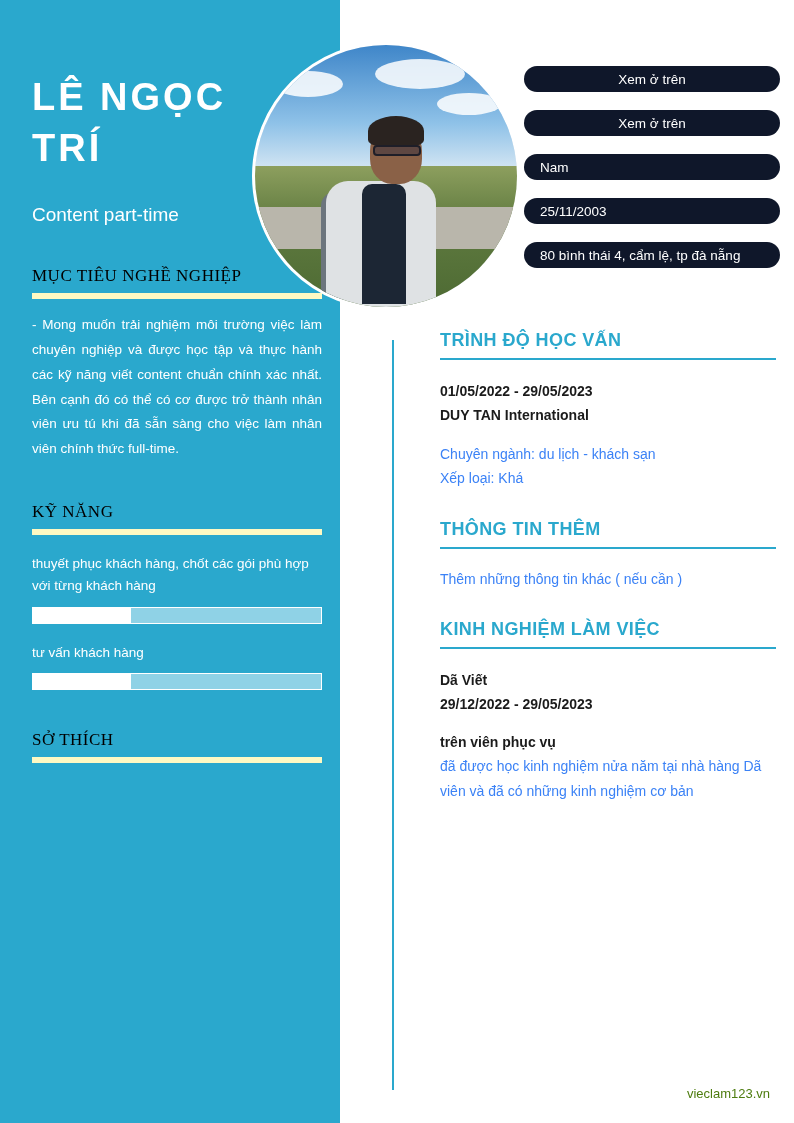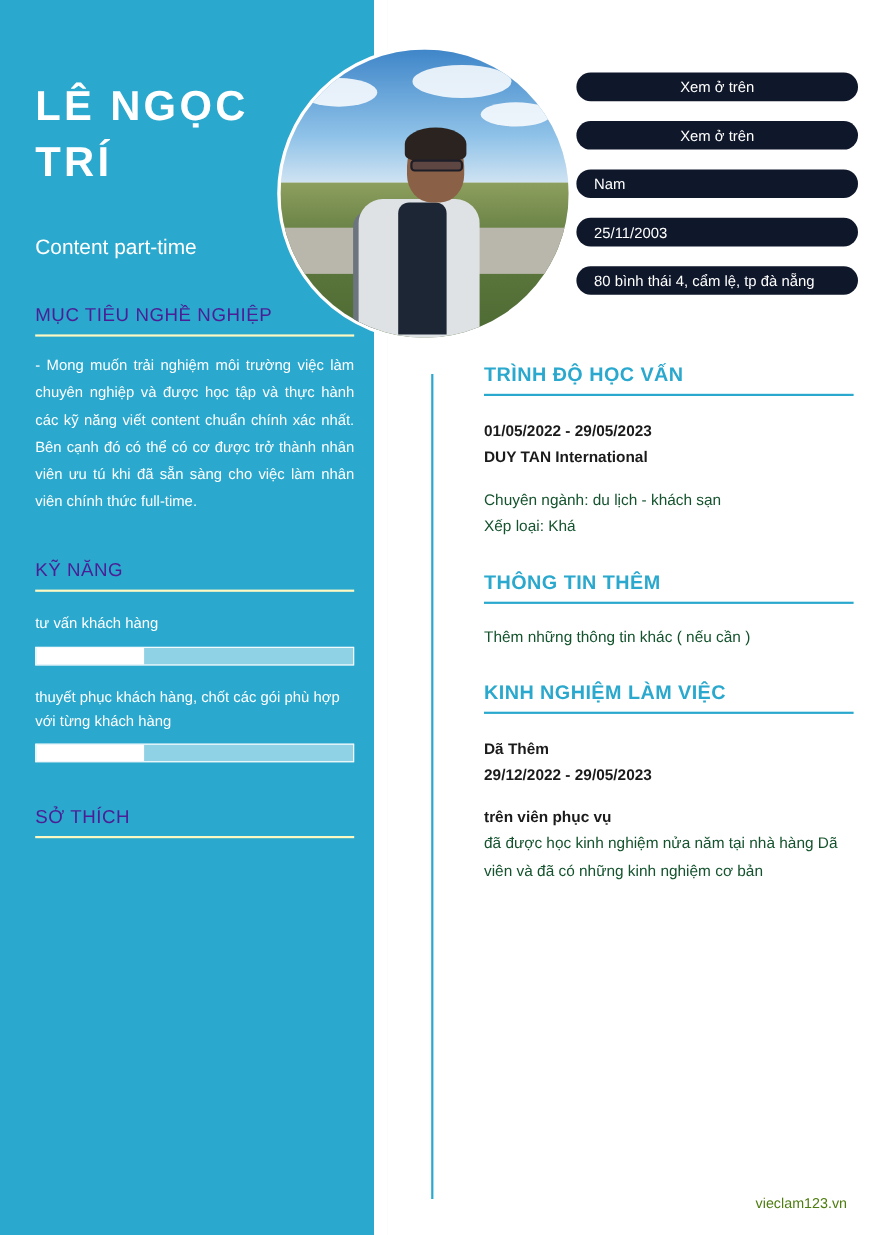--- a/index.html
+++ b/index.html
@@ -38,34 +38,35 @@
 
   .name {
     margin-top: 72px;
     color: #ffffff;
     font-size: 38px;
     font-weight: bold;
     letter-spacing: 3px;
     line-height: 1.35;
   }
   .job-title {
-    margin-top: 40px;
+    margin-top: 29px;
     color: #ffffff;
     font-size: 19px;
     font-weight: 400;
   }
 
   .sec-head {
     margin-top: 40px;
-    color: #4c1d95;
+    color: #000000;
     font-size: 17px;
     letter-spacing: 0.5px;
     padding-bottom: 7px;
-    border-bottom: 2px solid #fef9c3;
+    border-bottom: 6px solid #fef9c3;
     text-transform: uppercase;
+    font-family: Liberation Serif, serif;
   }
   .sec-body {
     margin-top: 14px;
     color: #ffffff;
     font-size: 13.5px;
     line-height: 1.85;
     text-align: justify;
   }
 
   .skill-label {
@@ -209,21 +210,21 @@
     font-weight: 700;
   }
   .r-block { margin-top: 20px; }
   .r-bold {
     color: #1b1b1b;
     font-size: 14px;
     font-weight: bold;
     line-height: 1.7;
   }
   .r-text {
-    color: #14532d;
+    color: #3b82f6;
     font-size: 14px;
     line-height: 1.75;
   }
   .mt28 { margin-top: 28px; }
   .mt14 { margin-top: 14px; }
   .mt10 { }
 
   .footer-brand {
     position: absolute;
     right: 24px; bottom: 22px;
@@ -244,30 +245,30 @@
       <div>TRÍ</div>
     </div>
     <div class="job-title">Content part-time</div>
 
     <div class="sec-head">MỤC TIÊU NGHỀ NGHIỆP</div>
     <div class="sec-body">- Mong muốn trải nghiệm môi trường việc làm chuyên nghiệp và được học tập và thực hành các kỹ năng viết content chuẩn chính xác nhất. Bên cạnh đó có thể có cơ được trở thành nhân viên ưu tú khi đã sẵn sàng cho việc làm nhân viên chính thức full-time.</div>
 
     <div class="sec-head">KỸ NĂNG</div>
 
     <div>
+      <div class="skill-label">thuyết phục khách hàng, chốt các gói phù hợp với từng khách hàng</div>
+      <div class="skill-bar">
+        <div class="skill-fill" id="skill-fill-1" style="width: 34%;"></div>
+      </div>
+    </div>
+
+    <div>
       <div class="skill-label">tư vấn khách hàng</div>
       <div class="skill-bar">
         <div class="skill-fill" id="skill-fill-0" style="width: 34%;"></div>
-      </div>
-    </div>
-
-    <div>
-      <div class="skill-label">thuyết phục khách hàng, chốt các gói phù hợp với từng khách hàng</div>
-      <div class="skill-bar">
-        <div class="skill-fill" id="skill-fill-1" style="width: 34%;"></div>
       </div>
     </div>
 
     <div class="sec-head">SỞ THÍCH</div>
   </div>
 </div>
 
 <div class="right-col">
   <div class="right-vline"></div>
 
@@ -280,21 +281,21 @@
       <div class="r-bold">DUY TAN International</div>
       <div class="r-text mt14">Chuyên ngành: du lịch - khách sạn</div>
       <div class="r-text">Xếp loại: Khá</div>
     </div>
 
     <div class="r-head mt28">THÔNG TIN THÊM</div>
     <div class="r-text" style="margin-top:18px">Thêm những thông tin khác ( nếu cần )</div>
 
     <div class="r-head mt28">KINH NGHIỆM LÀM VIỆC</div>
     <div class="r-block">
-      <div class="r-bold">Dã Thêm</div>
+      <div class="r-bold">Dã Viết</div>
       <div class="r-bold">29/12/2022 - 29/05/2023</div>
       <div class="r-bold mt14">trên viên phục vụ</div>
       <div class="r-text mt10">đã được học kinh nghiệm nửa năm tại nhà hàng Dã viên và đã có những kinh nghiệm cơ bản</div>
     </div>
   </div>
 </div>
 
 <div class="photo-wrap">
   <div class="photo-sky"></div>
   <div class="cloud" style="left:18px; top:26px; width:70px; height:26px;"></div>

